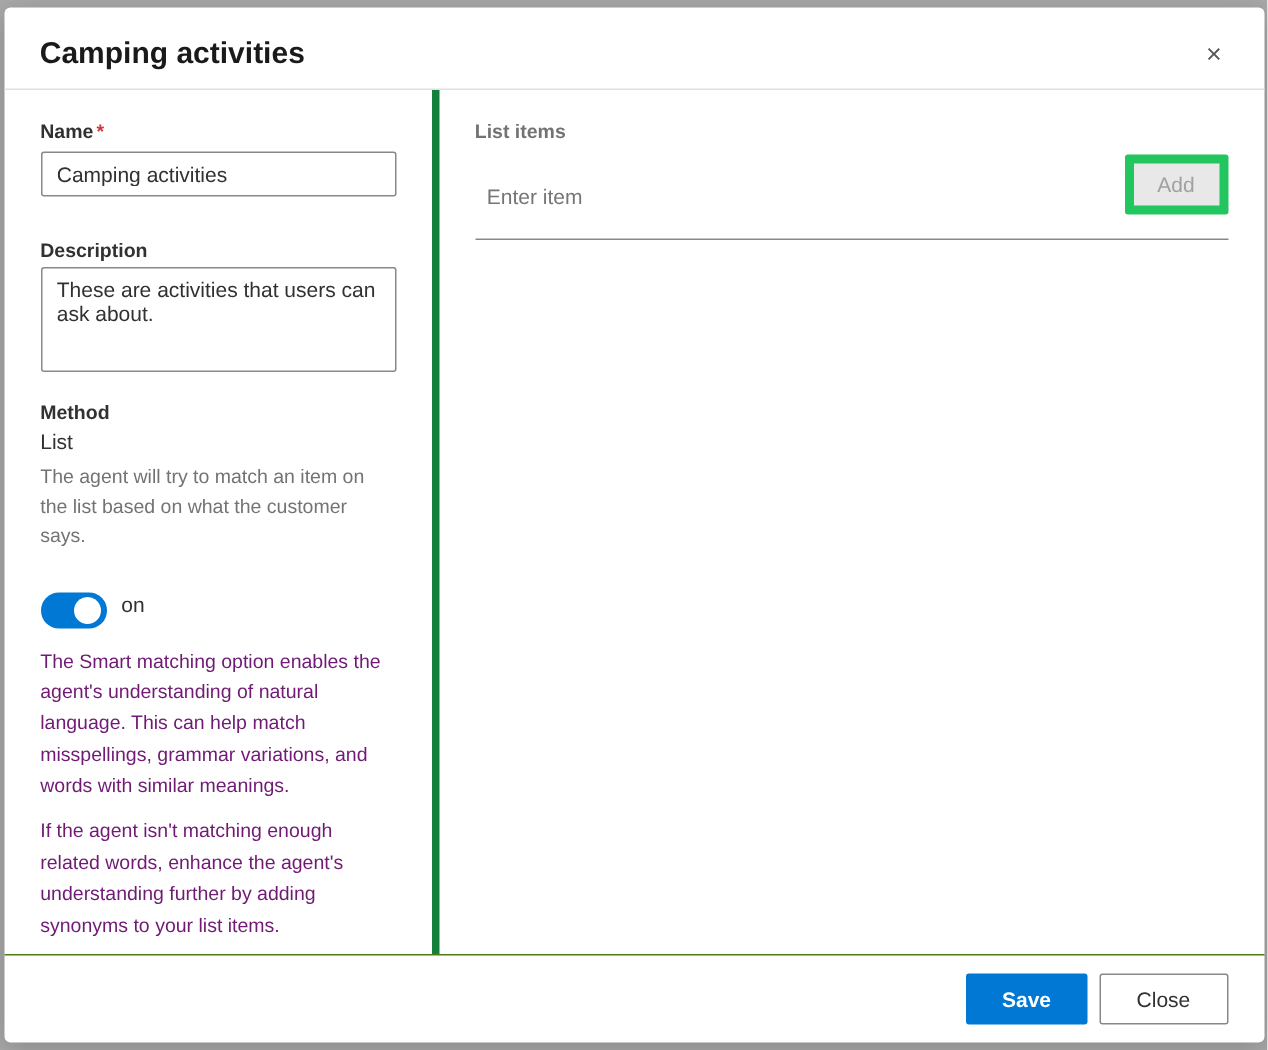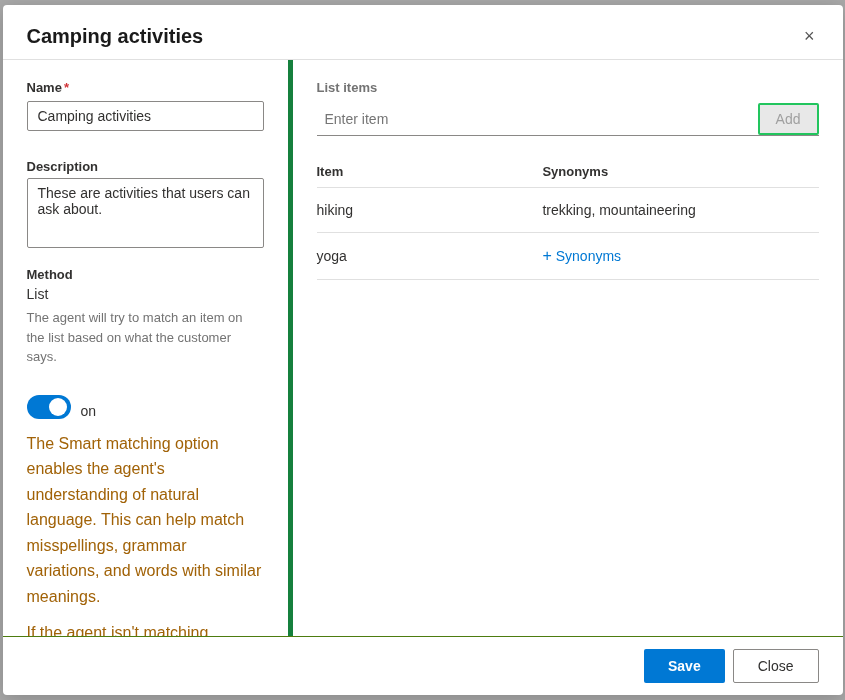--- a/index.html
+++ b/index.html
@@ -133,21 +133,21 @@
 
     .smart-matching-title {
       font-size: 13px;
       font-weight: 600;
       color: #323130;
       margin-bottom: 10px;
     }
 
     .toggle-row {
       display: flex;
-      align-items: flex-end;
+      align-items: flex-start;
       gap: 10px;
       margin-bottom: 12px;
     }
 
     .toggle {
       position: relative;
       width: 44px;
       height: 24px;
       cursor: pointer;
     }
@@ -166,22 +166,22 @@
       background: #fff;
       border-radius: 50%;
     }
 
     .toggle-label {
       font-size: 14px;
       color: #323130;
     }
 
     .smart-desc {
-      font-size: 16px;
-      color: #a16207;
+      font-size: 13px;
+      color: #701a75;
       line-height: 1.6;
       margin-bottom: 10px;
     }
 
     .learn-more {
       color: #0078d4;
       text-decoration: none;
       font-size: 13px;
     }
 
@@ -206,28 +206,28 @@
       border: none;
       padding: 6px 8px;
       font-size: 14px;
       color: #8b5cf6;
       outline: none;
       background: transparent;
     }
 
     .add-btn {
       background: #e8e8e8;
-      border: 2px solid #22c55e;
+      border: 6px solid #22c55e;
       color: #a0a0a0;
       padding: 6px 16px;
       border-radius: 2px;
       cursor: not-allowed;
       font-size: 14px;
       margin-left: 8px;
-      margin-bottom: 0;
+      margin-bottom: 16px;
     }
 
     .items-table {
       width: 100%;
       border-collapse: collapse;
     }
 
     .items-table thead tr {
       border-bottom: 1px solid #e0e0e0;
     }
@@ -348,43 +348,20 @@
       </div>
 
       <div class="right-panel">
         <div class="list-items-label">List items</div>
 
         <div class="add-item-row">
           <input type="text" class="add-item-input" placeholder="Enter item" style="">
           <button class="add-btn">Add</button>
         </div>
 
-        <table class="items-table">
-          <thead>
-            <tr>
-              <th class="col-item">Item</th>
-              <th class="col-synonyms">Synonyms</th>
-            </tr>
-          </thead>
-          <tbody id="items-tbody">
-          <tr>
-                <td>hiking</td>
-                <td class="synonyms-cell">trekking, mountaineering</td>
-              </tr>
-              <tr>
-                <td>yoga</td>
-                <td class="synonyms-cell">
-                  <button class="add-synonym-btn">
-                    <span class="plus-icon">+</span>
-                    <span> Synonyms</span>
-                  </button>
-                </td>
-              </tr>
-            </tbody>
-        </table>
       </div>
     </div>
 
     <div class="modal-footer">
       <button class="btn-save">Save</button>
       <button class="btn-close">Close</button>
     </div>
   </div>
 </div>
 

